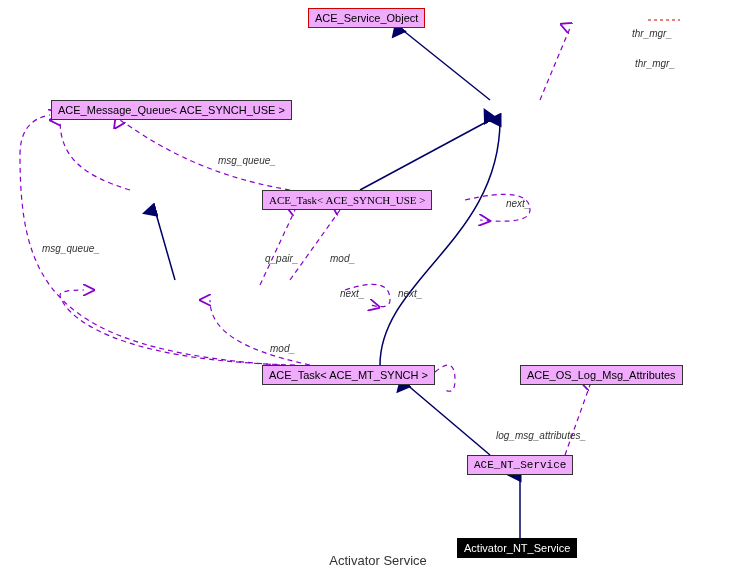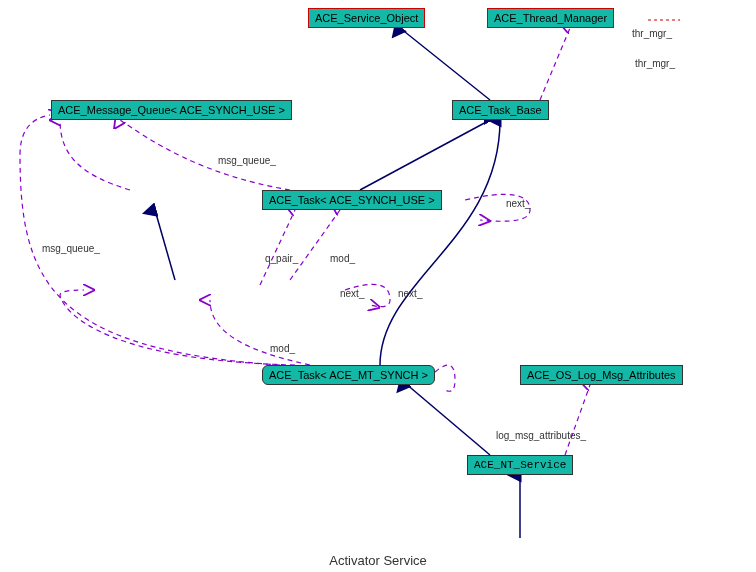--- a/index.html
+++ b/index.html
@@ -13,21 +13,21 @@
       position: relative;
     }
     .diagram-container {
       width: 756px;
       height: 572px;
       position: relative;
     }
     .node {
       position: absolute;
       border: 1px solid #333;
-      background: #14b8a6;
+      background: #f0abfc;
       padding: 3px 6px;
       font-size: 11px;
       white-space: nowrap;
       text-align: center;
     }
     .node-red-border {
       border-color: #cc0000;
     }
     .node-black-bg {
       background: #000000;
@@ -39,20 +39,21 @@
       top: 0;
       left: 0;
       width: 756px;
       height: 572px;
       pointer-events: none;
     }
     .label-text {
       position: absolute;
       font-size: 10px;
       color: #333;
+      font-style: italic;
     }
   </style>
 </head>
 <body>
 
 <div class="diagram-container">
 
   <svg class="arrows">
 
     <defs>
@@ -128,50 +129,47 @@
     <path d="M 295 365 C 80 360 60 300 60 295 Q 60 290 84 290" stroke="#8800cc" stroke-width="1.2" stroke-dasharray="5,4" fill="none" marker-end="url(#arrowhead-right-purple)"></path>
 
     <path d="M 435 372 Q 455 355 455 380 Q 455 395 445 390" stroke="#8800cc" stroke-width="1.2" stroke-dasharray="5,4" fill="none"></path>
 
   </svg>
 
   <div class="node node-red-border" style="left:308px; top:8px;">
     <span>ACE_Service_Object</span>
   </div>
 
-  <div class="node node-red-border" style="left:487px; top:8px;">
-    <span>ACE_Thread_Manager</span>
-  </div>
 
   <div class="node" style="left:8px; top:100px;margin-left:43px;">
     <span>ACE_Message_Queue&lt; ACE_SYNCH_USE &gt;</span>
   </div>
 
-  <div class="node" style="left:452px; top:100px;">
-    <span>ACE_Task_Base</span>
-  </div>
-
-
-  <div class="node" style="left:262px; top:190px;">
+
+
+  <div class="node" style="left:262px; top:190px;font-family:Liberation Serif, serif;">
     <span>ACE_Task&lt; ACE_SYNCH_USE &gt;</span>
   </div>
 
 
-  <div class="node" style="left:262px; top:365px;border-radius:6px;">
+  <div class="node" style="left:262px; top:365px;">
     <span>ACE_Task&lt; ACE_MT_SYNCH &gt;</span>
   </div>
 
   <div class="node" style="left:520px; top:365px;text-align:right;">
     <span>ACE_OS_Log_Msg_Attributes</span>
   </div>
 
   <div class="node" style="left:467px; top:455px;font-family:Liberation Mono, monospace;">
     <span>ACE_NT_Service</span>
   </div>
 
+  <div class="node node-black-bg" style="left:457px; top:538px;">
+    <span>Activator_NT_Service</span>
+  </div>
 
   <div class="label-text" style="left:632px; top:28px;">
     <span>thr_mgr_</span>
   </div>
   <div class="label-text" style="left:635px; top:58px;">
     <span>thr_mgr_</span>
   </div>
   <div class="label-text" style="left:218px; top:155px;">
     <span>msg_queue_</span>
   </div>

